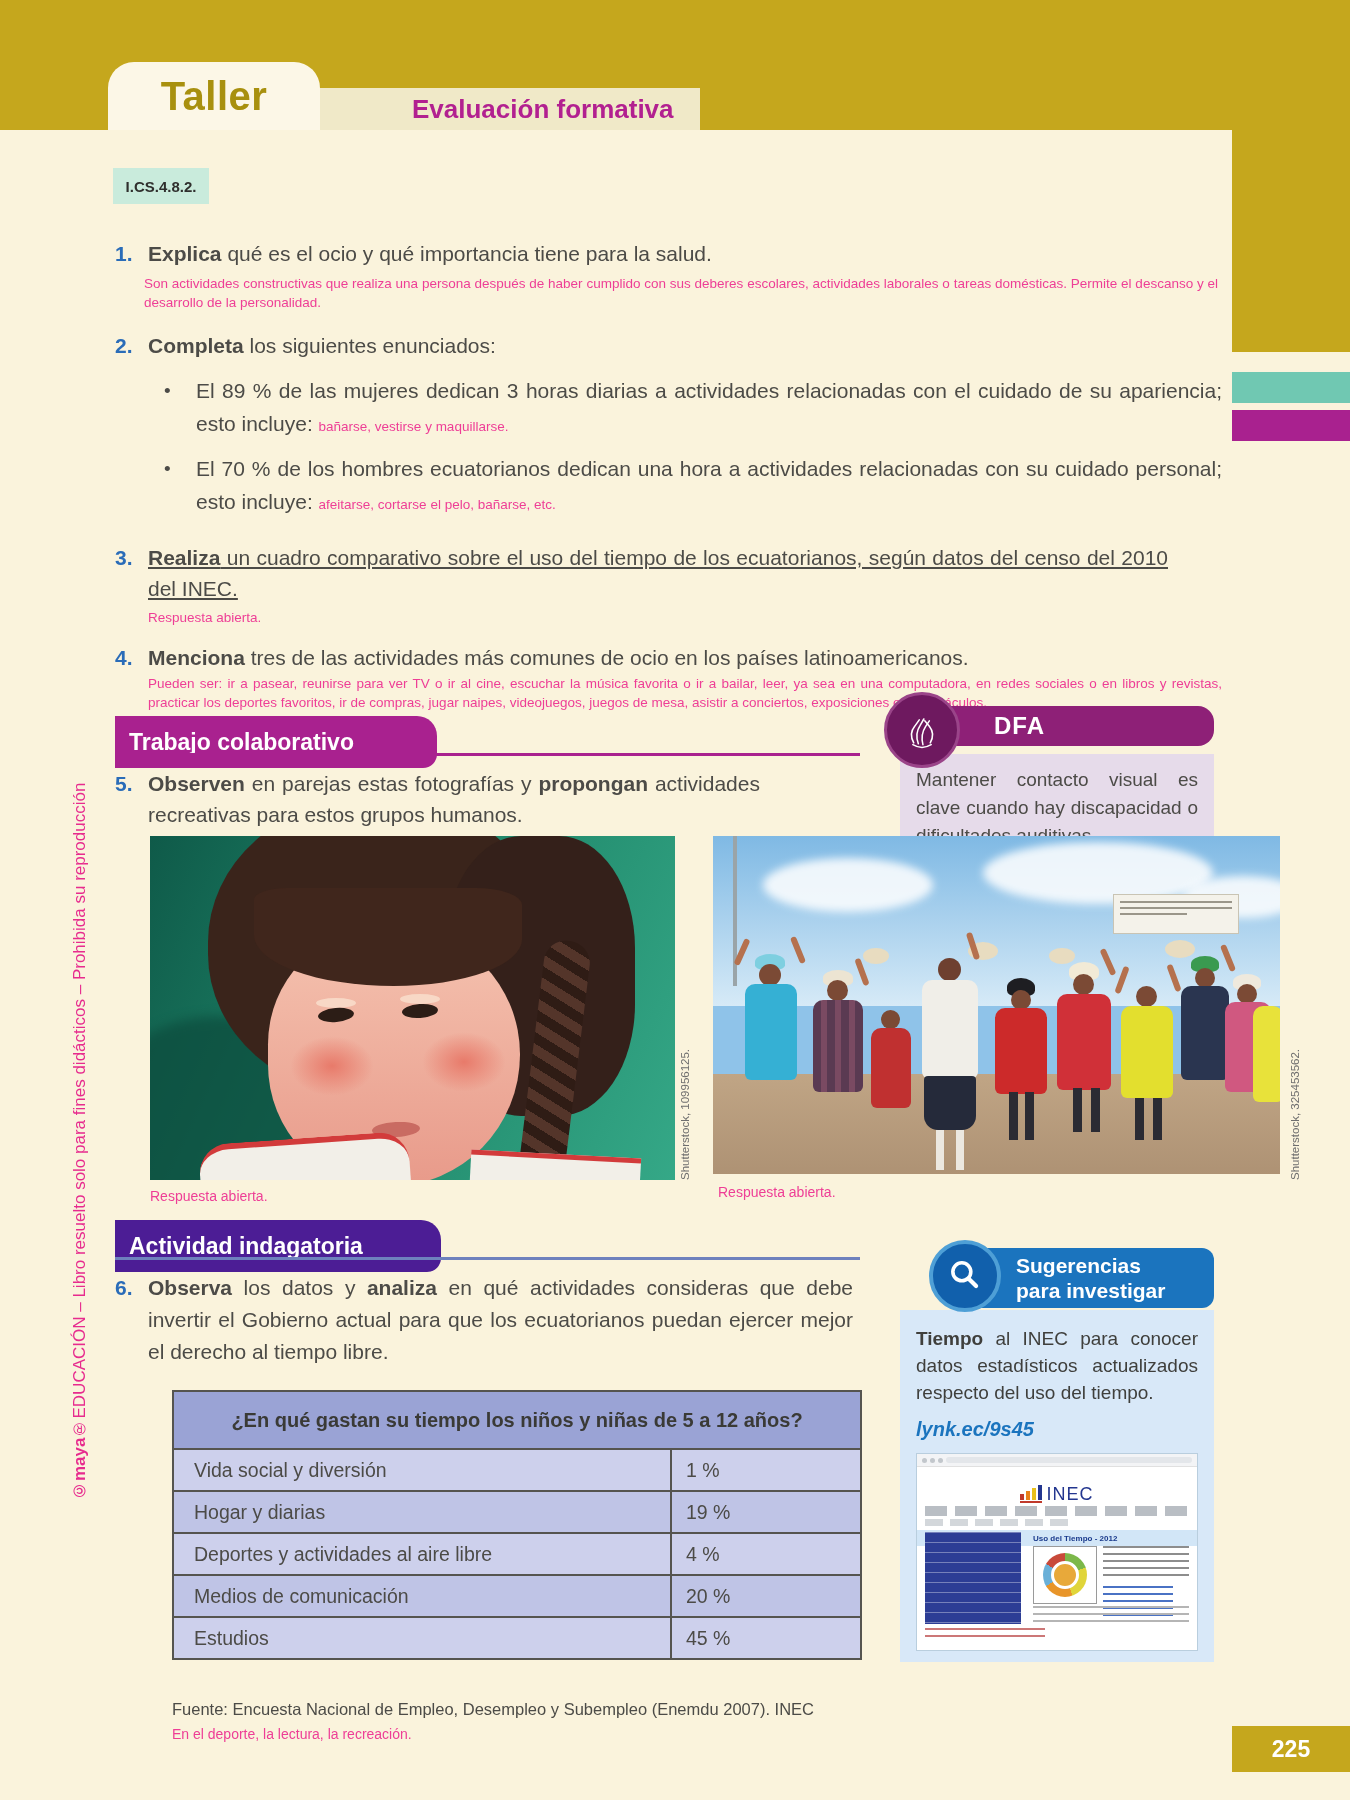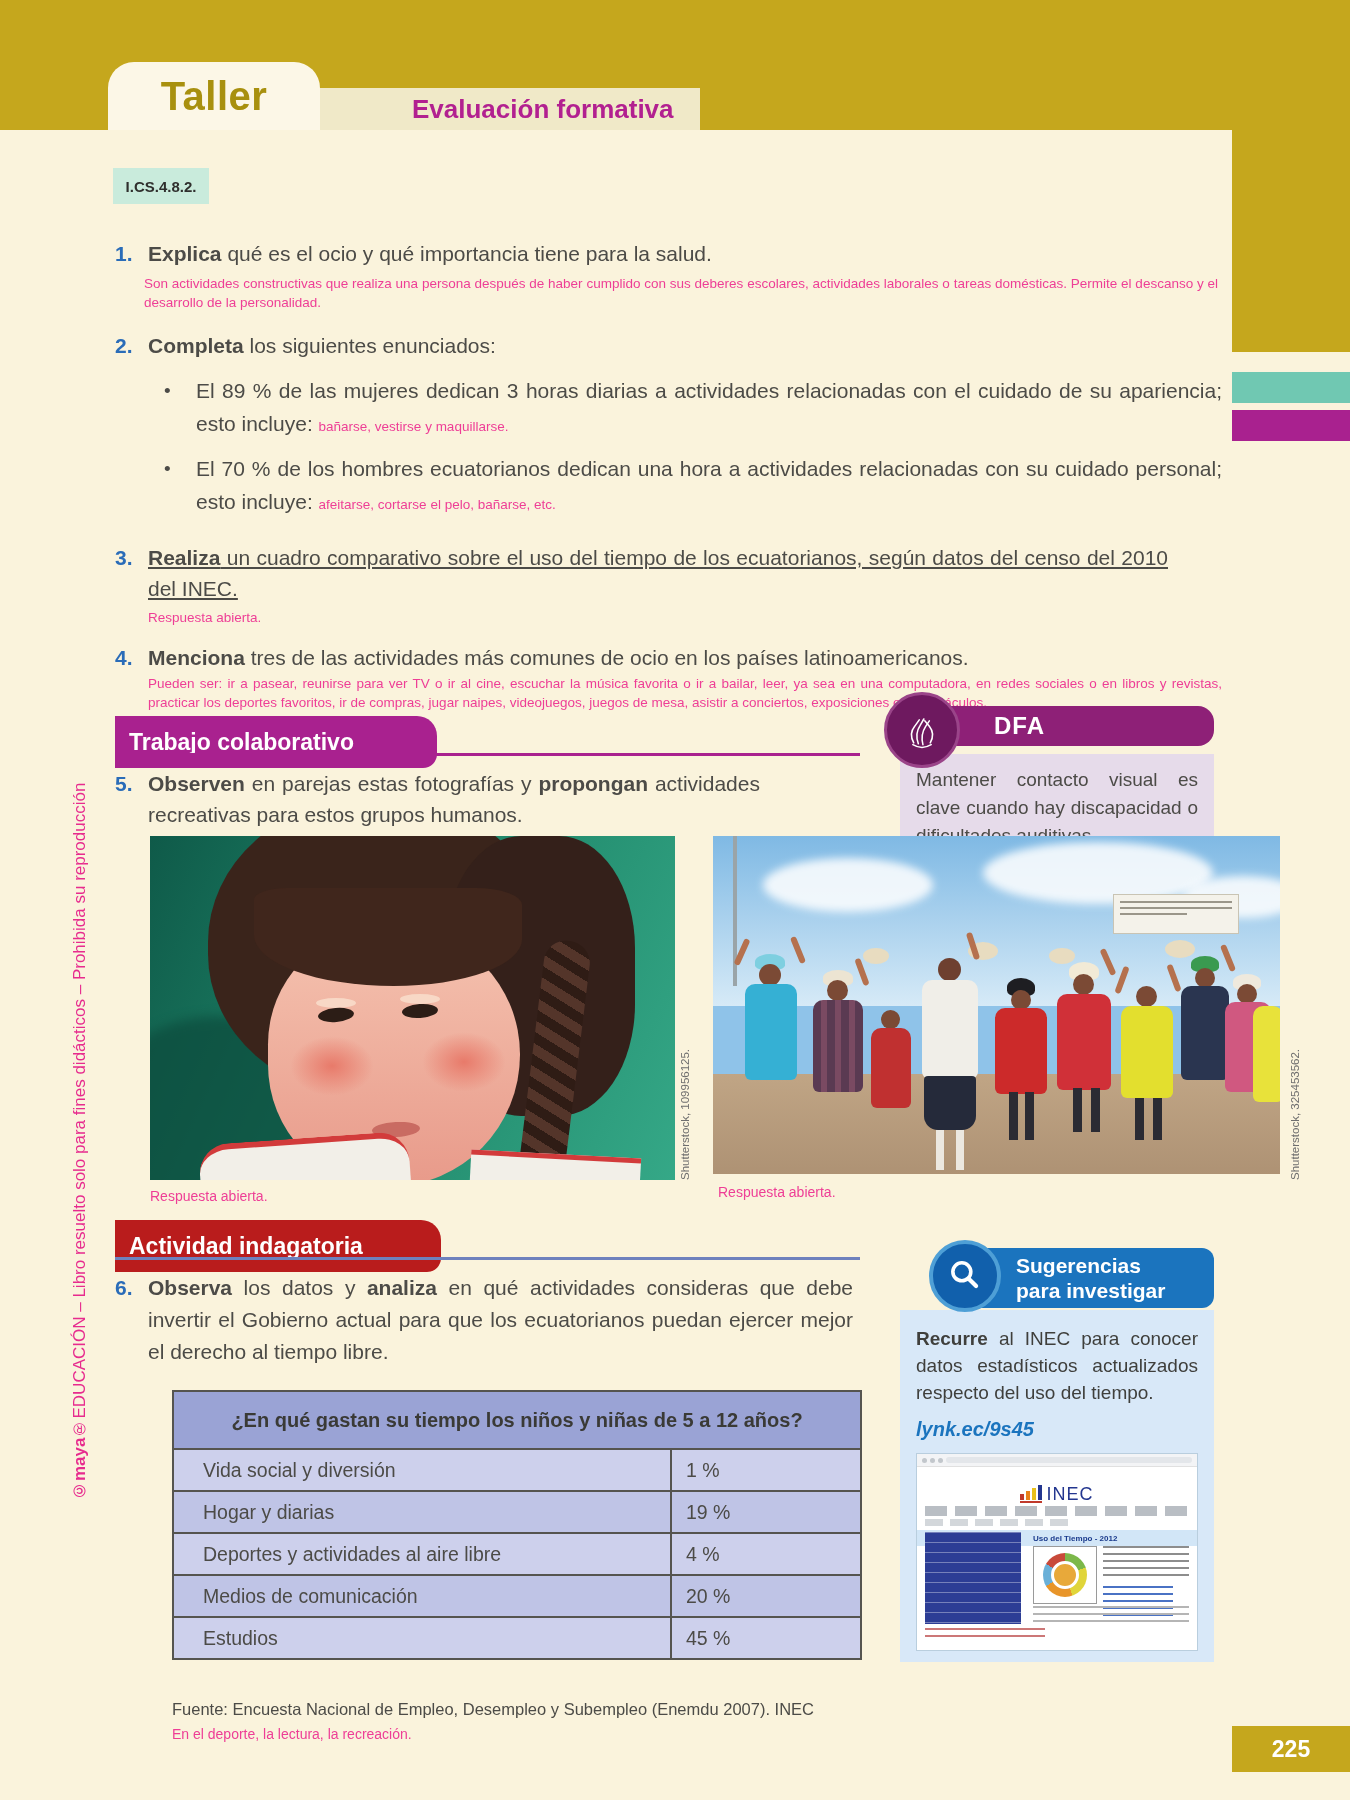--- a/index.html
+++ b/index.html
@@ -33,21 +33,21 @@
   .ans{position:absolute;font-size:13.5px;line-height:19px;color:#ee3e96;text-align:justify;}
   .ansinline{font-size:13.5px;color:#ee3e96;}
   .bullet{position:absolute;font-size:21px;line-height:33px;}
   .bdot{position:absolute;left:2px;top:0;font-size:19px;color:#4c4b47;}
   .btext{display:block;margin-left:34px;text-align:justify;}
 
   
   .sec-head{position:absolute;height:52px;border-radius:0 20px 14px 0;display:flex;align-items:center;
             padding-left:14px;box-sizing:border-box;color:#fff;font-size:23px;font-weight:bold;}
   .collab{background:#a9218f;}
-  .inquiry{background:#b91c1c;}
+  .inquiry{background:#4c1d95;}
   .sec-line{position:absolute;height:3px;}
 
   
   .dfa-circle{left:884px;top:692px;width:76px;height:76px;border-radius:50%;background:#6e195f;
               border:3px solid #9a4489;box-sizing:border-box;display:flex;align-items:center;justify-content:center;z-index:3;}
   .dfa-banner{left:946px;top:706px;width:268px;height:40px;background:#8e2077;border-radius:0 16px 16px 0;z-index:2;
               display:flex;align-items:center;}
   .dfa-label{margin-left:48px;color:#fff;font-size:24px;font-weight:bold;letter-spacing:1px;}
   .dfa-box{left:900px;top:754px;width:314px;height:116px;background:#e6dbea;box-sizing:border-box;padding:12px 16px;}
   .dfa-text{font-size:19px;line-height:28px;text-align:justify;color:#4c4b47;}
@@ -91,21 +91,21 @@
   .credit{position:absolute;width:18px;writing-mode:vertical-rl;transform:rotate(180deg);
           font-size:11.5px;color:#6e6e6e;white-space:nowrap;}
   .caption{position:absolute;font-size:14px;color:#ee3e96;}
 
   
   .table{left:172px;top:1390px;width:690px;border:2px solid #55544f;box-sizing:border-box;}
   .t-head{height:56px;background:#9aa3d5;border-bottom:2px solid #55544f;display:flex;align-items:center;justify-content:center;
           font-size:20px;font-weight:bold;color:#3a3a36;}
   .t-row{height:40px;display:flex;border-bottom:2px solid #55544f;font-size:19.5px;color:#4c4b47;}
   .t-row:last-child{border-bottom:none;}
-  .t-label{flex:0 0 498px;display:flex;align-items:center;padding-left:29px;border-right:2px solid #55544f;box-sizing:border-box;}
+  .t-label{flex:0 0 498px;display:flex;align-items:center;padding-left:20px;border-right:2px solid #55544f;box-sizing:border-box;}
   .t-val{flex:1;display:flex;align-items:center;padding-left:14px;}
   .row-a{background:#cdd0ec;}
   .row-b{background:#bfc4e6;}
   .t-source{left:172px;top:1700px;font-size:16.5px;color:#4c4b47;}
 
   
   .sug-circle{left:929px;top:1240px;width:72px;height:72px;border-radius:50%;background:#1160ac;border:4px solid #4e9fd6;
               box-sizing:border-box;display:flex;align-items:center;justify-content:center;z-index:3;}
   .sug-bar{left:944px;top:1248px;width:270px;height:60px;background:#1b74be;border-radius:12px;z-index:2;
            display:flex;flex-direction:column;justify-content:center;}
@@ -369,21 +369,21 @@
     <svg width="38" height="38" viewBox="0 0 36 36">
       <circle cx="15" cy="14" r="8.5" fill="none" stroke="#fff" stroke-width="3.4"></circle>
       <line x1="21.5" y1="20.5" x2="28.5" y2="27.5" stroke="#fff" stroke-width="4" stroke-linecap="round"></line>
     </svg>
   </div>
   <div class="abs sug-bar">
     <span class="sug-t">Sugerencias</span>
     <span class="sug-t">para investigar</span>
   </div>
   <div class="abs sug-body">
-    <div class="sug-text"><b class="bold">Recurre</b><span> al INEC para conocer datos estadísticos actualizados respecto del uso del tiempo.</span></div>
+    <div class="sug-text"><b class="bold">Tiempo</b><span> al INEC para conocer datos estadísticos actualizados respecto del uso del tiempo.</span></div>
     <a class="sug-link" href="#">lynk.ec/9s45</a>
     <div class="mini">
       <div class="m-chrome">
           <div class="m-dot"></div>
           <div class="m-dot"></div>
           <div class="m-dot"></div>
           <div class="m-pill"></div>
         </div>
       <div class="m-logo">
         <div class="m-bars">

